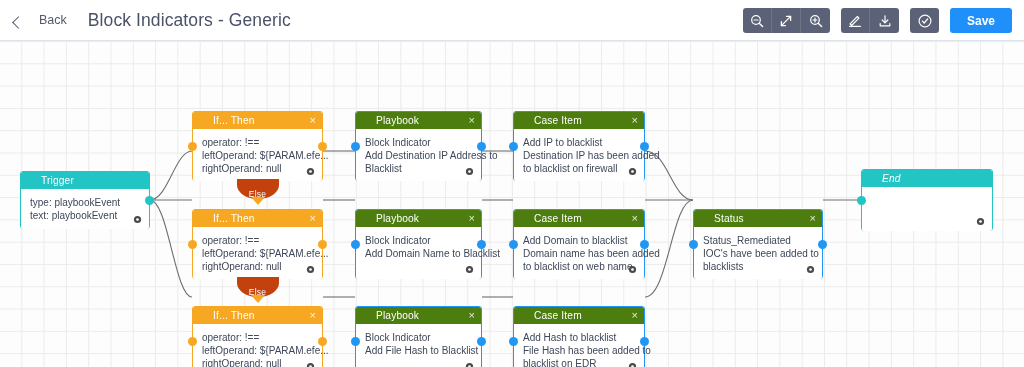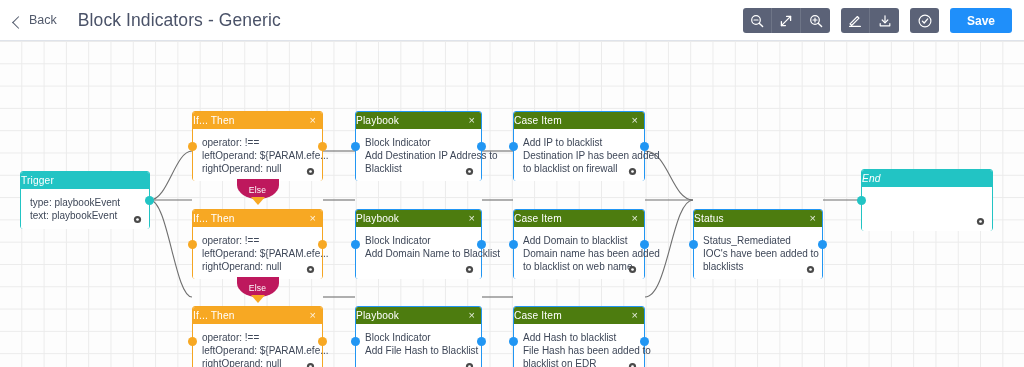--- a/index.html
+++ b/index.html
@@ -14,21 +14,21 @@
 
   
   .topbar {
     position: absolute; left: 0; top: 0;
     width: 1024px; height: 41px;
     background: #ffffff;
     border-bottom: 1px solid #dfe3ea;
     display: flex; align-items: center;
   }
   .back-btn {
-    display: flex; align-items: flex-end; gap: 6px;
+    display: flex; align-items: flex-end; gap: 16px;
     margin-left: 14px; cursor: pointer;
     color: #51596b;
   }
   .back-chevron {
     display: inline-block; width: 9px; height: 9px;
     border-left: 1.6px solid #51596b;
     border-bottom: 1.6px solid #51596b;
     transform: rotate(45deg);
     margin-top: 0px;
   }
@@ -82,21 +82,21 @@
   
   .node {
     position: absolute;
     background: #ffffff;
     border-radius: 3px;
     overflow: visible;
   }
   .node-head {
     height: 17px;
     display: flex; align-items: center; justify-content: space-between;
-    padding: 0 6px 0 0;
+    padding: 0 6px 0 20px;
     border-radius: 2px 2px 0 0;
   }
   .node-title {
     font-size: 10.2px; color: #ffffff; font-weight: 400;
     letter-spacing: .15px;
     white-space: nowrap; overflow: hidden;
   }
   .node-close {
     font-size: 11px; line-height: 1; color: rgba(255,255,255,.85);
     cursor: pointer; font-family: "Liberation Sans", sans-serif;
@@ -125,23 +125,23 @@
   .n-if .node-head { background: #f7a823; }
   .n-blue { border: 1px solid #2196f3; }
   .n-blue .node-head { background: #4d7c0f; }
 
   
   .else-badge {
     position: absolute;
     left: 50%; transform: translateX(-50%);
     bottom: -19px;
     width: 42px; height: 20px;
-    background: #be185d;
+    background: #c2410c;
     border-radius: 0 0 21px 21px / 0 0 14px 14px;
-    display: flex; align-items: center; justify-content: center;
+    display: flex; align-items: flex-end; justify-content: center;
     padding-top: 1px;
     cursor: pointer;
   }
   .else-badge span {
     font-size: 8.6px; color: #ffffff; letter-spacing: .2px;
   }
   .else-tip {
     position: absolute; left: 50%; transform: translateX(-50%);
     bottom: -25px;
     width: 0; height: 0;

